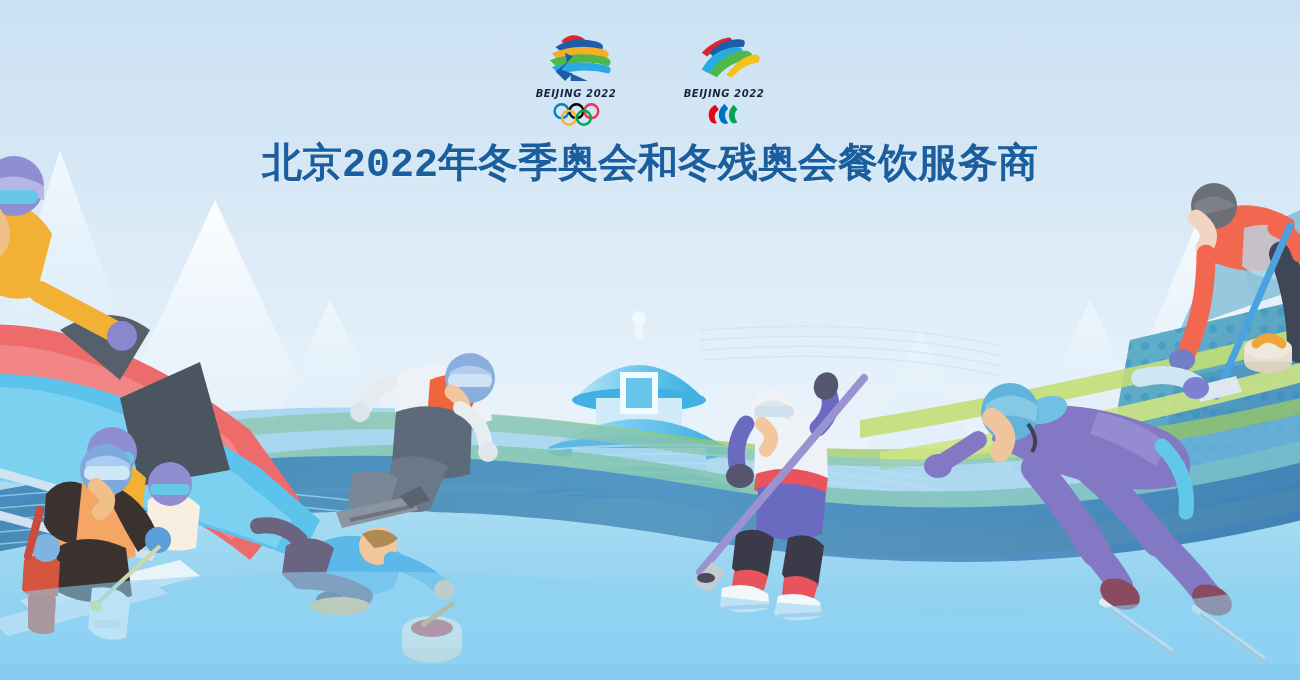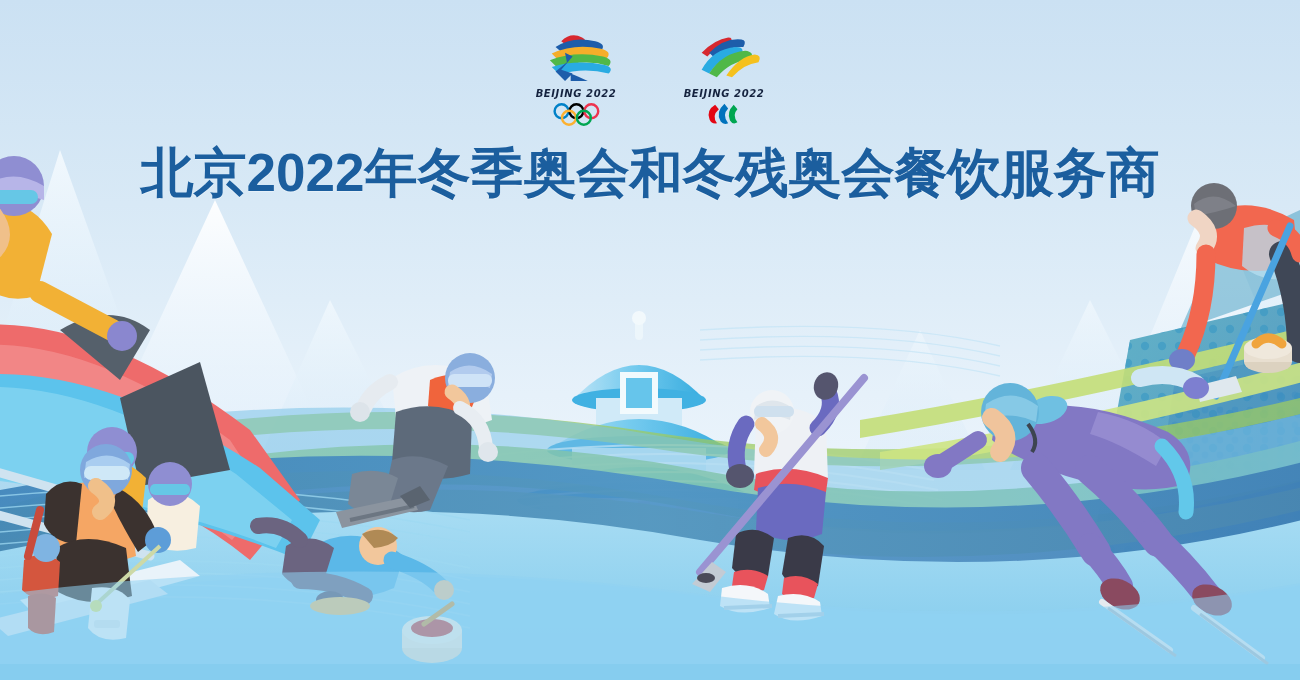--- a/index.html
+++ b/index.html
@@ -33,22 +33,22 @@
   }
   .emblem .sub { height:26px; margin-top:2px; }
 
   
   .title-wrap {
     position:absolute; top:144px; left:0; right:0;
     text-align:center; z-index:45;
   }
   .title {
     display:inline-block;
-    font-family:Liberation Sans, sans-serif;
-    font-size:53px;
+    font-family:Liberation Mono, monospace;
+    font-size:40px;
     font-weight:bold;
     letter-spacing:0px;
     color:#1b5e9e;
     line-height:1.08;
     white-space:nowrap;
     text-shadow:0 1px 0 rgba(255,255,255,.35);
   }
 </style>
 </head>
 <body>

